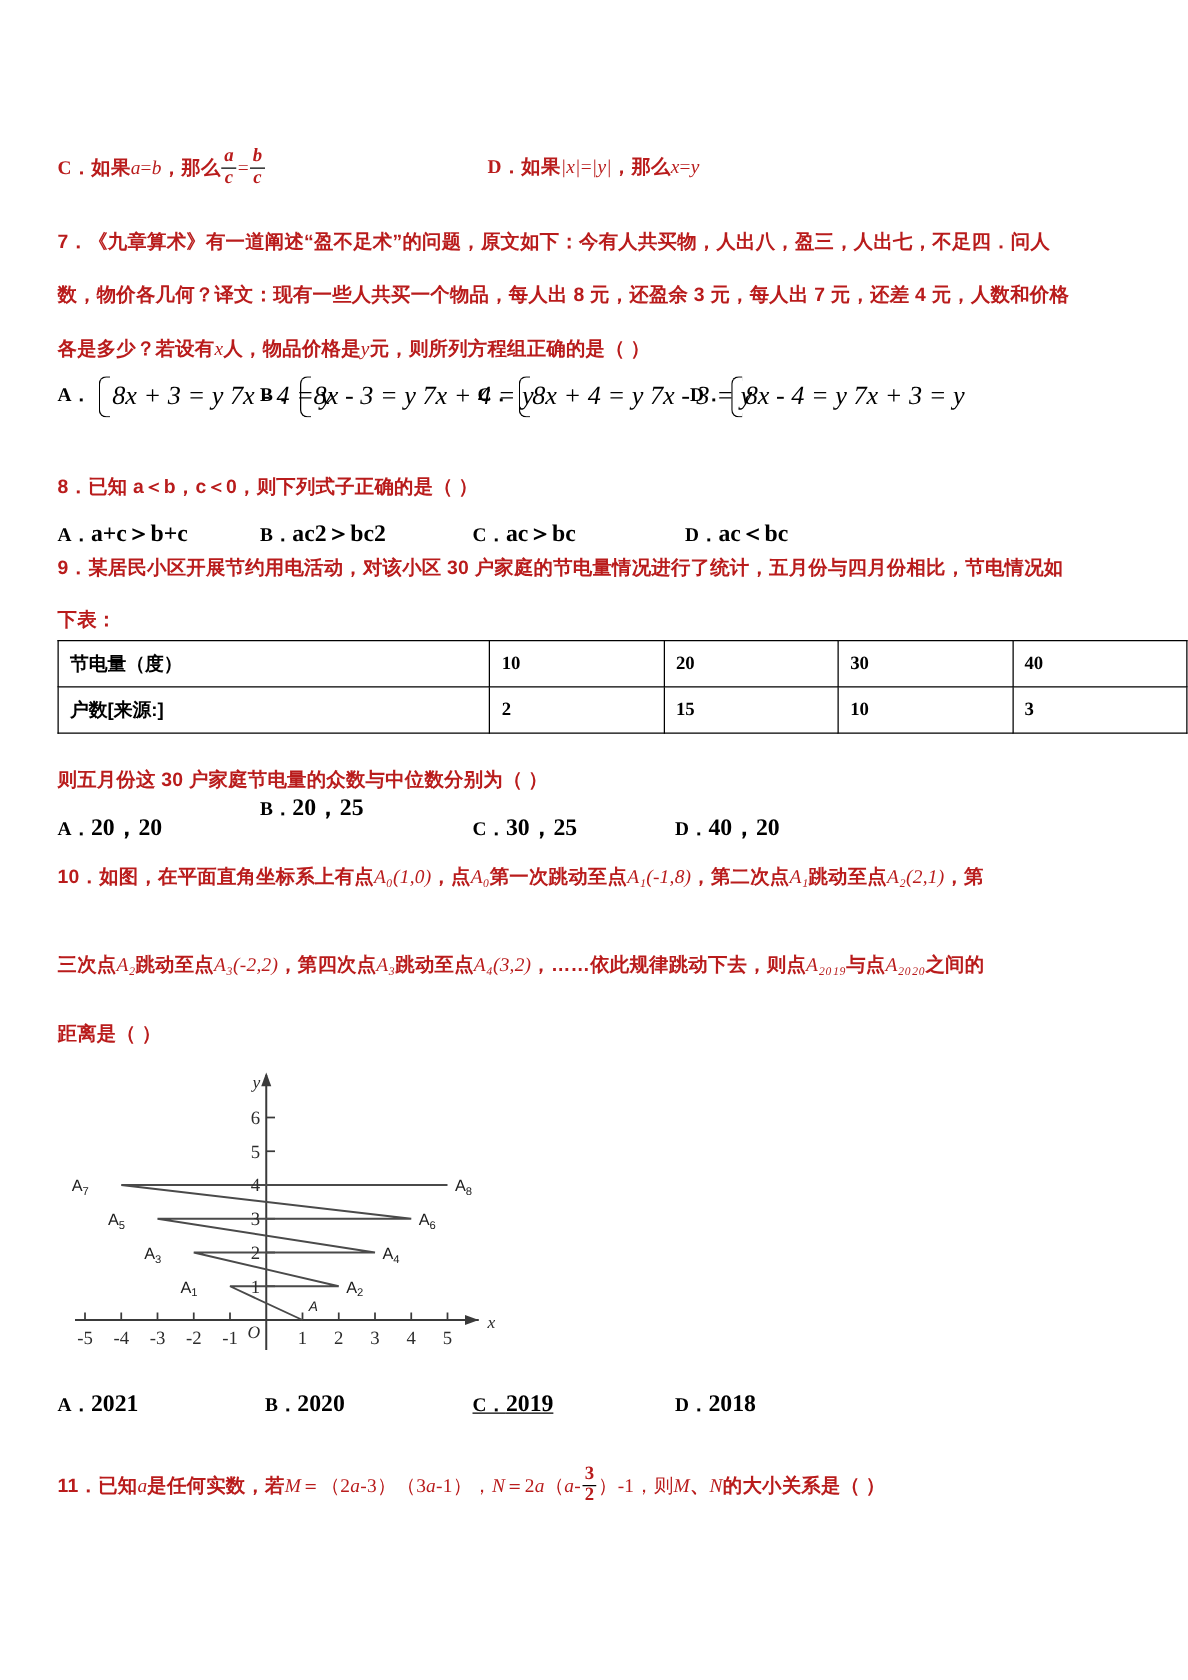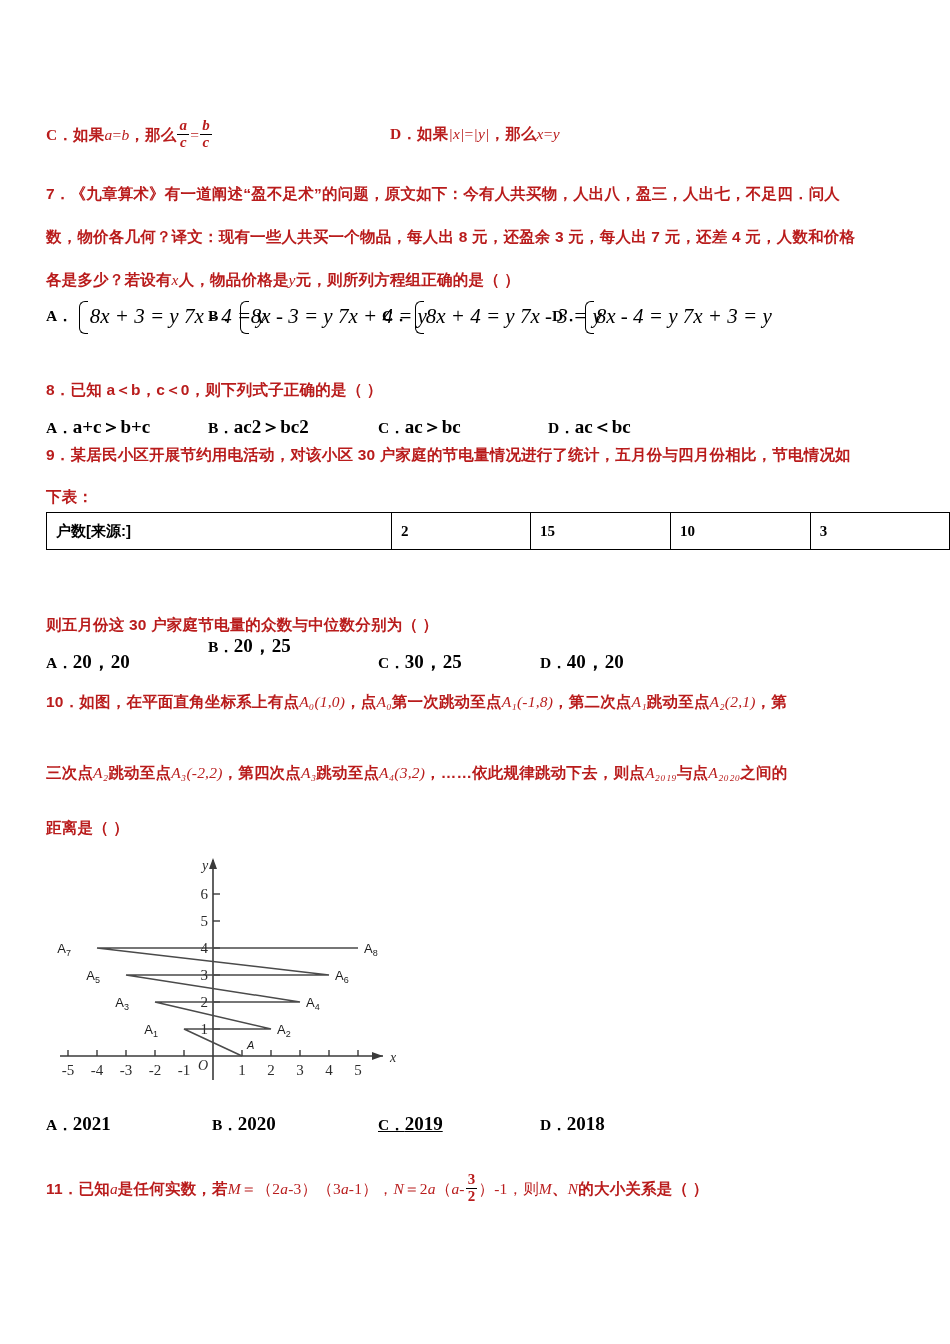--- a/index.html
+++ b/index.html
@@ -188,20 +188,27 @@
 
   <div class="blk cn" style="left:46px; top:447px;">
     <span>9．</span><span>某居民小区开展节约用电活动，对该小区 30 户家庭的节电量情况进行了统计，五月份与四月份相比，节电情况如</span>
   </div>
   <div class="blk cn" style="left:46px; top:489px;">
     <span>下表：</span>
   </div>
 
   <table class="stat" style="left:46px; top:512px;">
     <tbody>
+      <tr>
+        <td class="label-cell"><span class="cnlabel">节电量（度）</span></td>
+        <td class="val-cell"><span>10</span></td>
+        <td class="val-cell"><span>20</span></td>
+        <td class="val-cell"><span>30</span></td>
+        <td class="val-cell"><span>40</span></td>
+      </tr>
       <tr>
         <td class="label-cell"><span class="cnlabel">户数[来源:]</span></td>
         <td class="val-cell"><span>2</span></td>
         <td class="val-cell"><span>15</span></td>
         <td class="val-cell"><span>10</span></td>
         <td class="val-cell"><span>3</span></td>
       </tr>
     </tbody>
   </table>
 

